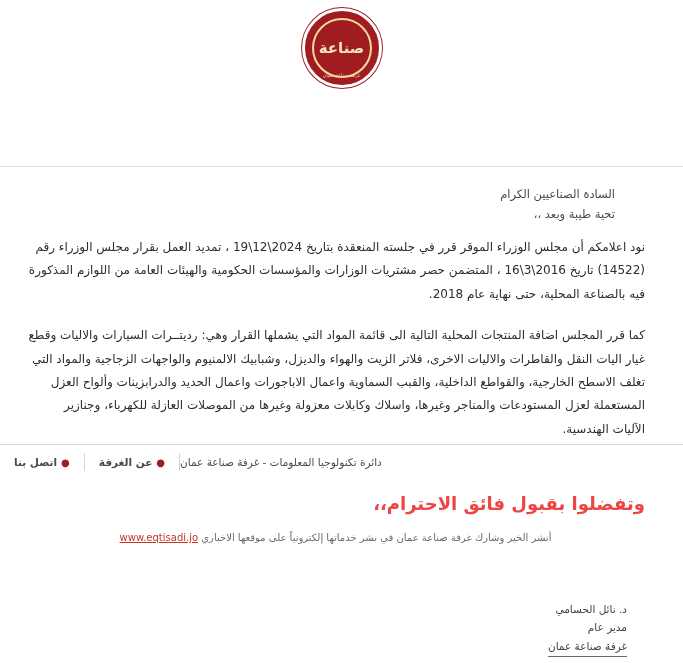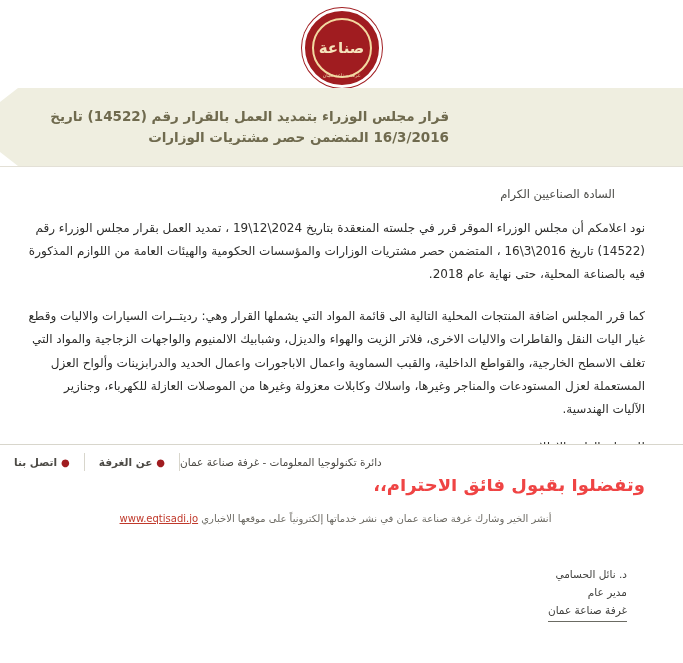--- a/index.html
+++ b/index.html
@@ -169,21 +169,21 @@
   }
   .promo a {
     color: #c0392b;
     text-decoration: underline;
   }
 
   
   .signature {
     position: absolute;
     right: 28px;
-    bottom: 16px;
+    bottom: 0;
     text-align: right;
     font-size: 10.5px;
     color: #3f3f3c;
     line-height: 1.75;
   }
   .sig-line {
     white-space: nowrap;
   }
   .sig-underline {
     border-bottom: 1px solid #6b6b63;
@@ -244,31 +244,27 @@
 
     <div class="logo-wrap">
       <div class="logo">
         <div class="logo-inner">
           <span class="logo-text">صناعة</span>
         </div>
         <span class="logo-sub">غرفة صناعة عمان</span>
       </div>
     </div>
 
-    <div class="title-ribbon">
-      <span class="ribbon-notch"></span>
-      <span class="ribbon-notch-r"></span>
-      <div class="ribbon-title">قرار مجلس الوزراء بتمديد العمل بالقرار رقم (14522) تاريخ 16/3/2016 المتضمن حصر مشتريات الوزارات</div>
-    </div>
   </div>
 
   <div class="body-wrap">
 
     <div class="salutation">
       <div>السادة الصناعيين الكرام</div>
+      <div>تحية طيبة وبعد ،،</div>
     </div>
 
     <p class="para">نود اعلامكم أن مجلس الوزراء الموقر قرر في جلسته المنعقدة بتاريخ 2024\12\19 ، تمديد العمل بقرار مجلس الوزراء رقم (14522) تاريخ 2016\3\16 ، المتضمن حصر مشتريات الوزارات والمؤسسات الحكومية والهيئات العامة من اللوازم المذكورة فيه بالصناعة المحلية، حتى نهاية عام 2018.</p>
 
     <p class="para">كما قرر المجلس اضافة المنتجات المحلية التالية الى قائمة المواد التي يشملها القرار وهي: رديتــرات السيارات والاليات وقطع غيار اليات النقل والقاطرات والاليات الاخرى، فلاتر الزيت والهواء والديزل، وشبابيك الالمنيوم والواجهات الزجاجية والمواد التي تغلف الاسطح الخارجية، والقواطع الداخلية، والقبب السماوية واعمال الاباجورات واعمال الحديد والدرابزينات وألواح العزل المستعملة لعزل المستودعات والمناجر وغيرها، واسلاك وكابلات معزولة وغيرها من الموصلات العازلة للكهرباء،  وجنازير الآليات الهندسية.</p>
 
     <div class="short-line">للتفضل بالعلم والاطلاع.</div>
 
     <div class="closing">وتفضلوا بقبول فائق الاحترام،،</div>
 

